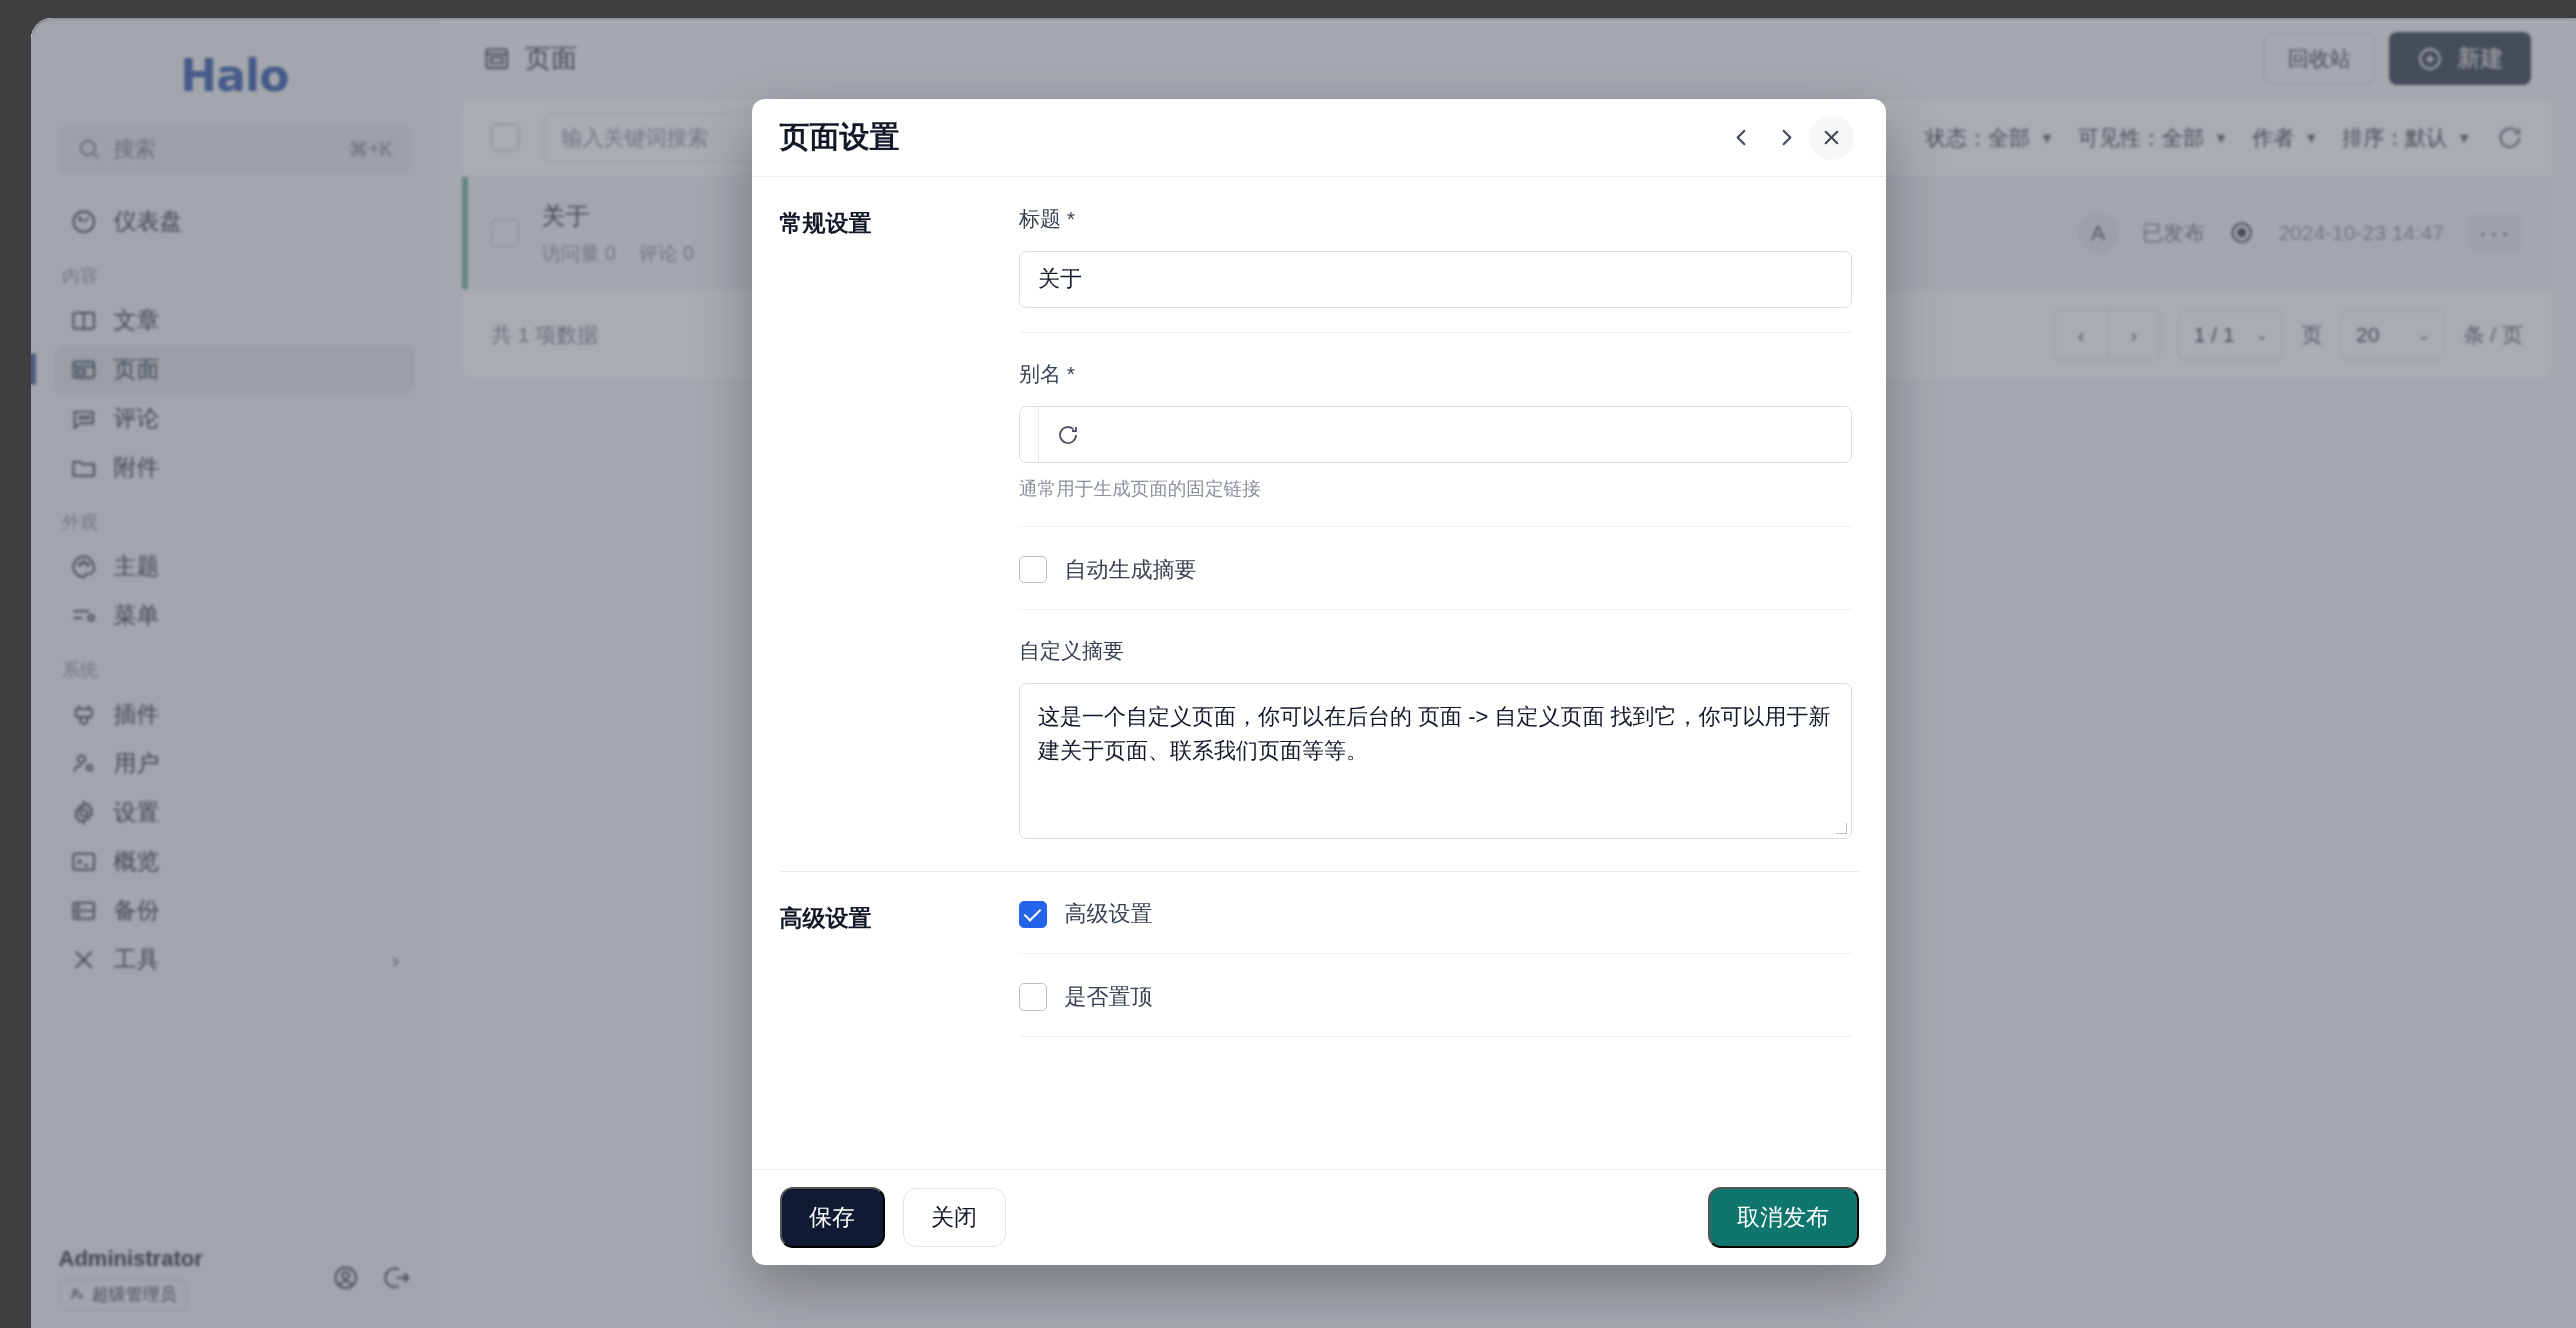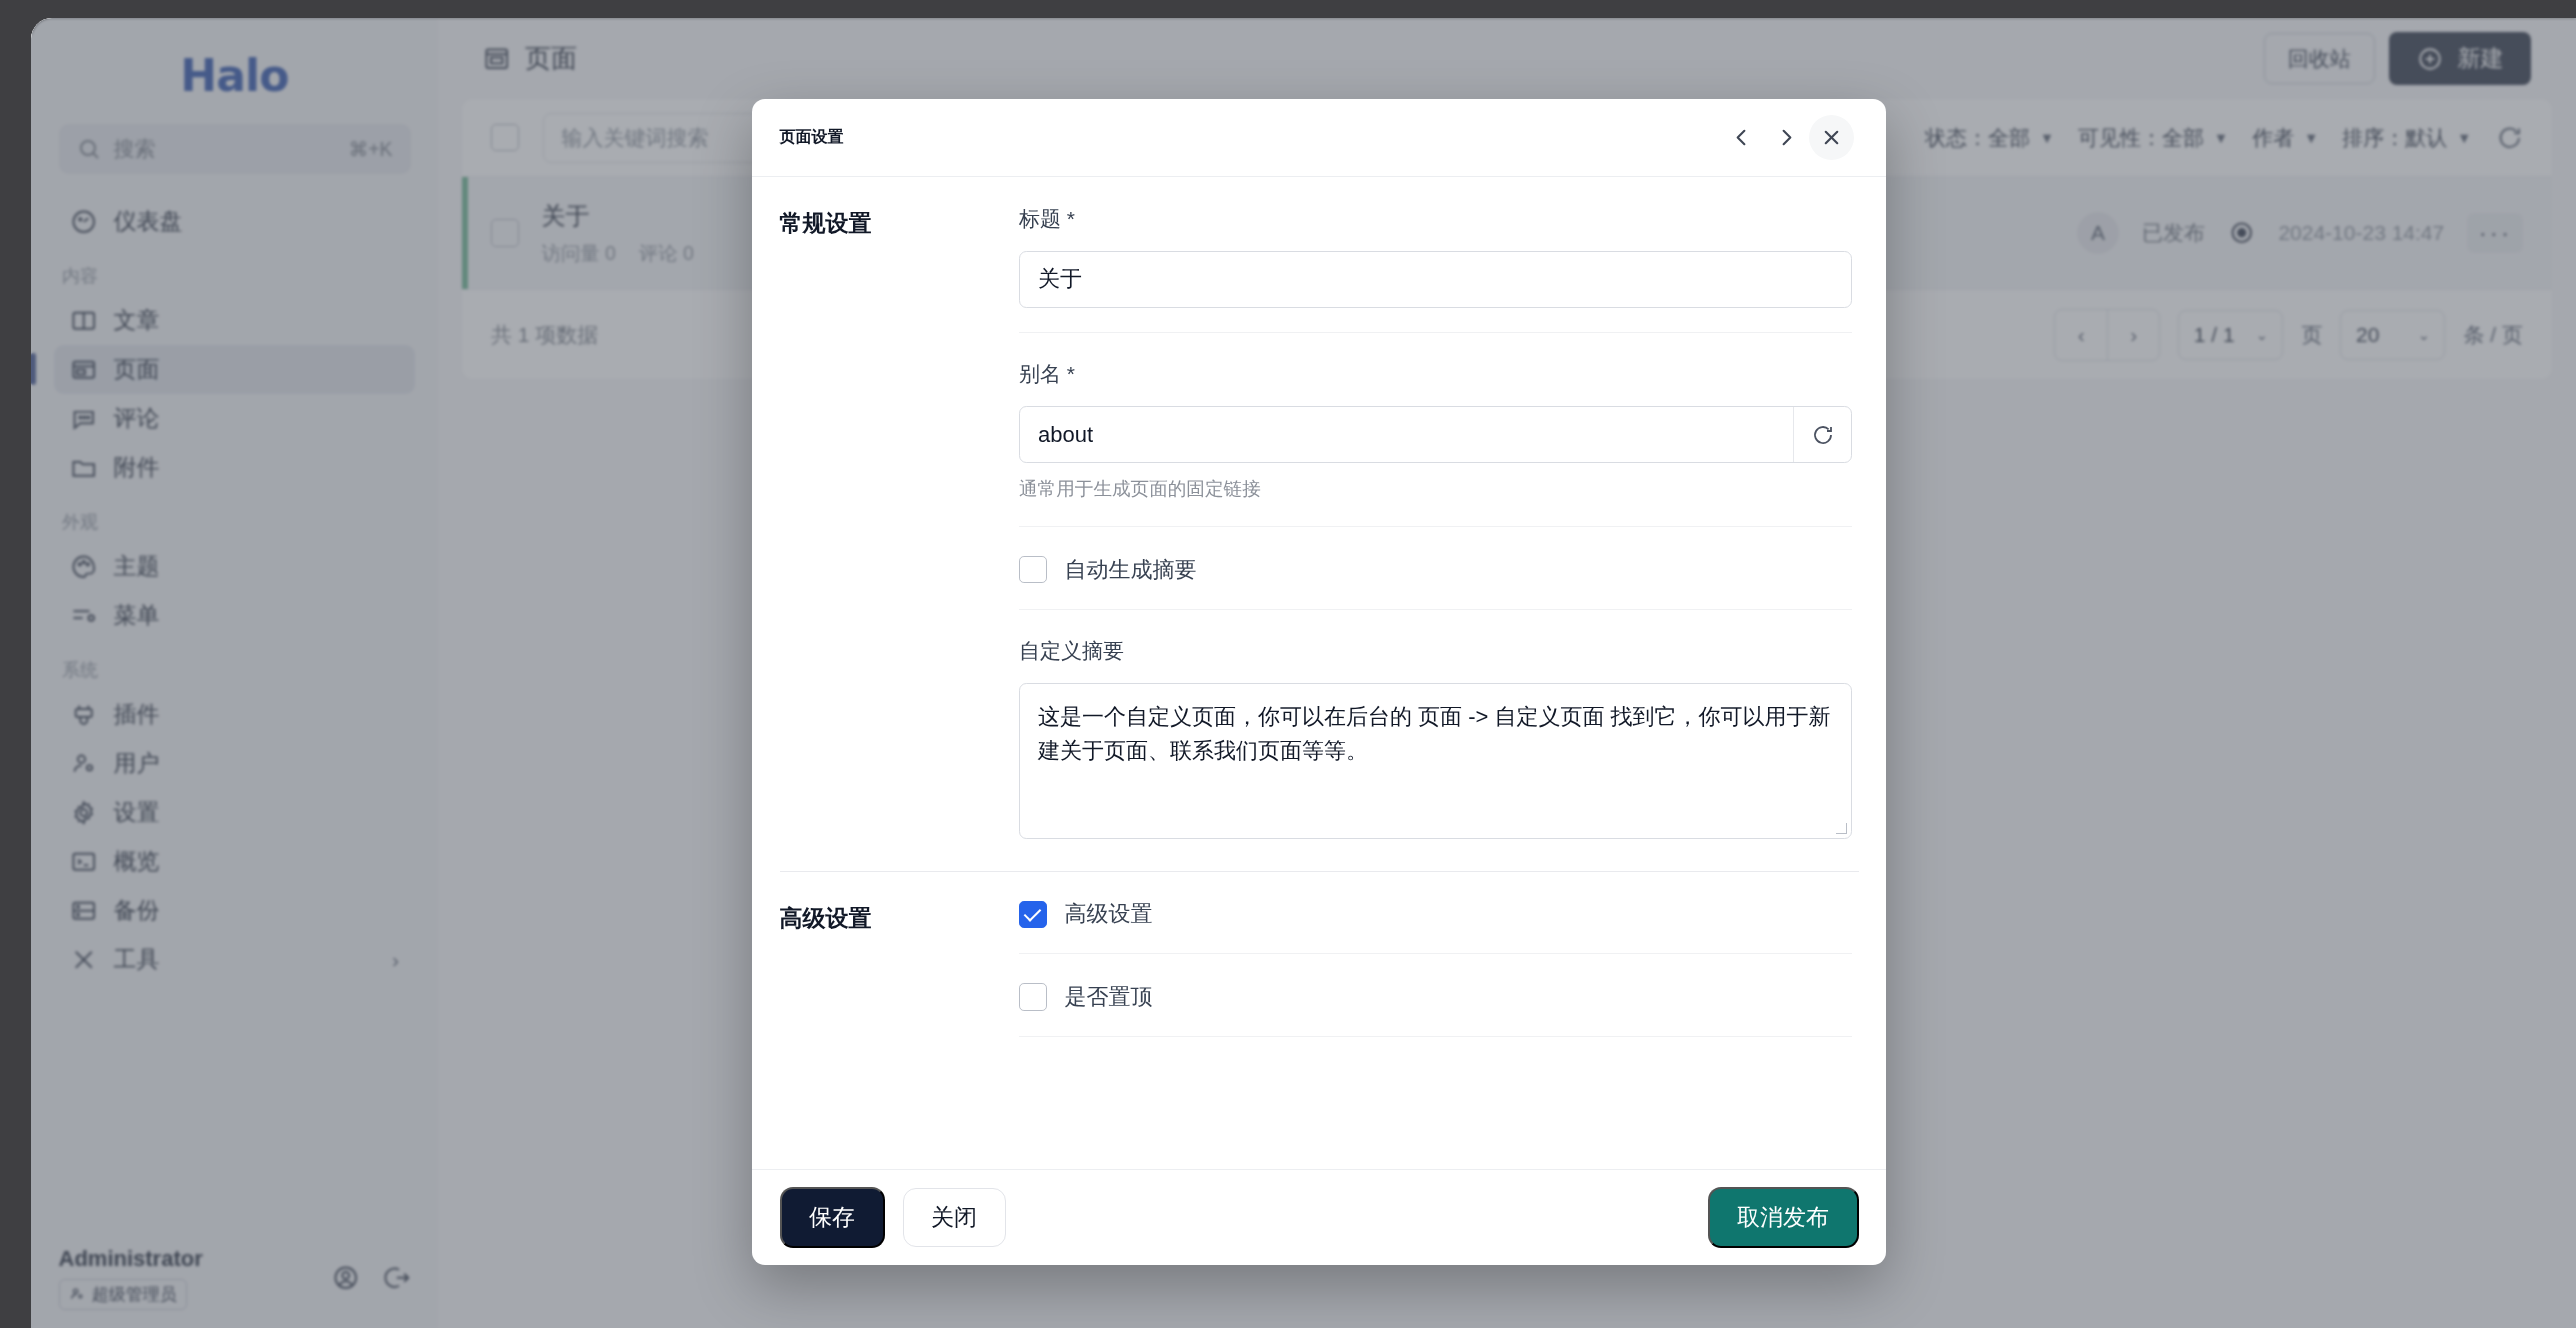--- a/index.html
+++ b/index.html
@@ -198,21 +198,21 @@
     box-shadow: 0 21px 57px rgba(0,0,0,0.28);
     display: flex; flex-direction: column;
     overflow: hidden;
   }
   #modal-header {
     height: 78px; flex: 0 0 78px;
     display: flex; align-items: center;
     padding: 0 32px 0 27.5px;
     border-bottom: 0.8px solid #eceef1;
   }
-  #modal-header .mtitle { font-size: 16px; font-weight: 700; color: #111827; }
+  #modal-header .mtitle { font-size: 30px; font-weight: 700; color: #111827; }
   #modal-header .hspacer { flex: 1; }
   .hbtn {
     width: 45px; height: 45px; border-radius: 50%;
     display: flex; align-items: center; justify-content: center;
     color: #3f4654;
   }
   .hbtn.close { background: #f6f7f8; }
 
   #modal-body { flex: 1; overflow: hidden; }
   .section { display: flex; padding: 0 0 0 0; }
@@ -617,21 +617,20 @@
             <div class="fieldrow">
               <div class="flabel">标题 *</div>
               <div class="finput">
                 <span class="val">关于</span>
               </div>
             </div>
 
             <div class="fieldrow">
               <div class="flabel">别名 *</div>
               <div class="finput with-btn">
-                <span class="val">about</span>
                 <span class="ibtn">
                   <svg width="24" height="24" viewBox="0 0 24 24" fill="none" stroke="#4b5261" stroke-width="1.8">
                     <path d="M20 12a8 8 0 11-2.4-5.7"></path>
                       <path d="M20 4v4h-4"></path>
                   </svg>
                 </span>
               </div>
               <div class="fhelp">通常用于生成页面的固定链接</div>
             </div>
 

